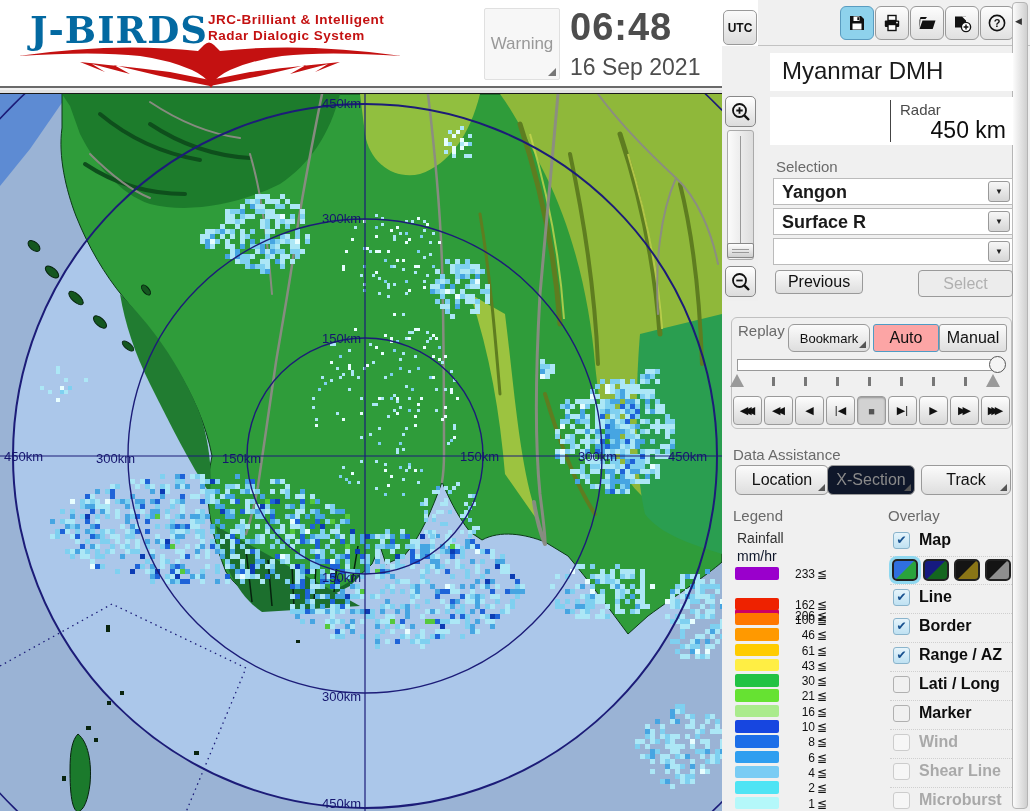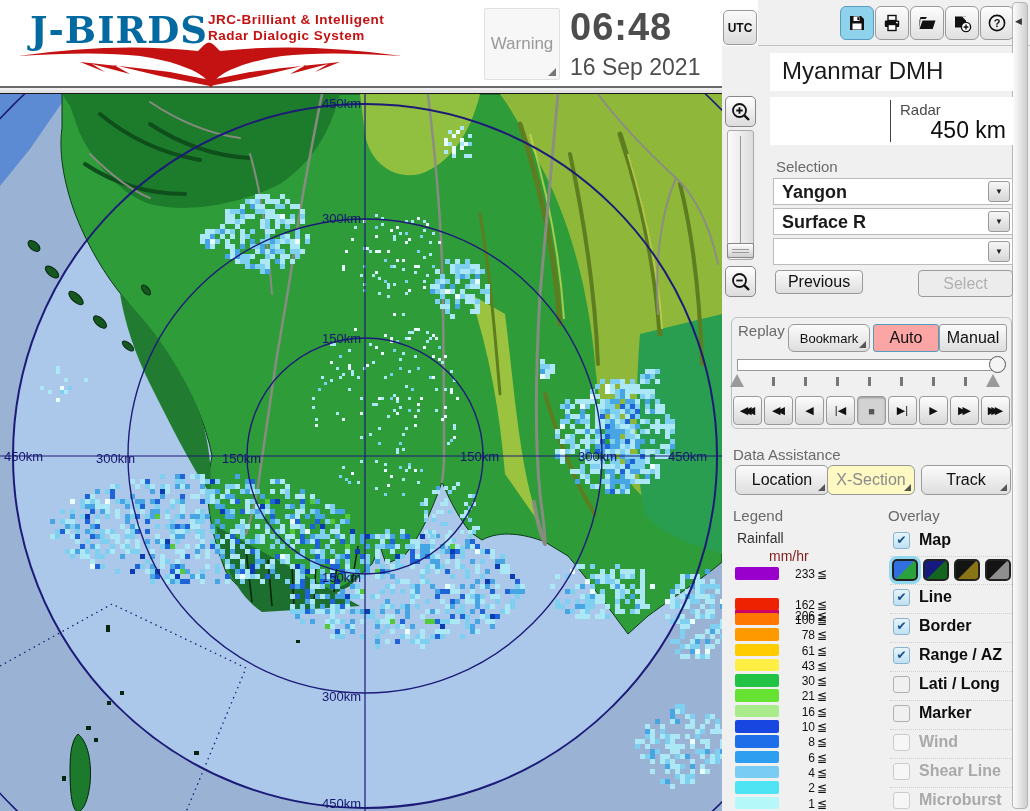--- a/index.html
+++ b/index.html
@@ -81,27 +81,27 @@
     background:linear-gradient(#fdfdfd,#d8d8d8); font-size:11px; color:#111; display:flex; align-items:center; justify-content:center;
     white-space:nowrap; overflow:hidden; }
   .pb-btn.pressed { background:#d2d2d2; color:#555; box-shadow:inset 0 1px 2px rgba(0,0,0,.3); }
   .pb-multi { letter-spacing:-5px; text-indent:-5px; }
   .pb-duo { letter-spacing:-4px; text-indent:-4px; }
 
   
   #da-label { left:733px; top:446px; }
   .da-btn { top:465px; height:30px; font-size:16px; border-radius:6px; }
   #location-btn { left:735px; width:94px; }
-  #xsection-btn { left:827px; width:88px; background:#fef9c3; color:#8a8a8a; }
+  #xsection-btn { left:827px; width:88px; background:#0f172a; color:#8a8a8a; }
   #track-btn { left:921px; width:90px; }
 
   
   #legend-label { left:733px; top:507px;text-align:right; }
   #legend-unit1 { left:737px; top:530px; font-size:14px; color:#333; }
-  #legend-unit2 { left:737px; top:548px; font-size:14px; color:#7f1d1d;margin-left:32px; }
+  #legend-unit2 { left:737px; top:548px; font-size:14px; color:#0f172a; }
   .lg-row { left:733px; width:84px; height:15.3px; }
   .lg-swatch { position:absolute; left:2px; top:1px; width:44px; height:12.5px; border-radius:2px; }
   .lg-val { position:absolute; left:48px; top:1px; width:34px; text-align:right; font-size:12px; color:#111; }
   .lg-cmp { position:absolute; left:84px; top:1px; font-size:12px; color:#111; }
 
   
   #overlay-label { left:888px; top:507px; }
   .ov-row { left:890px; width:122px; height:29px; border-bottom:1px dotted #cfcfcf; }
   .ov-check { position:absolute; left:3px; top:4px; width:17px; height:17px; border-radius:3px;
     border:1px solid #b0b0b0; background:#f0f0f0; font-size:12px; line-height:15px; text-align:center; color:#17508f; }
@@ -3224,21 +3224,21 @@
       <span class="lg-val">162</span>
       <span class="lg-cmp">≦</span>
     </div>
     <div class="abs lg-row" style="top: 611.9px;">
       <div class="lg-swatch" style="background: rgb(255, 119, 0);"></div>
       <span class="lg-val">100</span>
       <span class="lg-cmp">≦</span>
     </div>
     <div class="abs lg-row" style="top: 627.2px;">
       <div class="lg-swatch" style="background: rgb(255, 153, 0);"></div>
-      <span class="lg-val">78</span>
+      <span class="lg-val">46</span>
       <span class="lg-cmp">≦</span>
     </div>
     <div class="abs lg-row" style="top: 642.5px;">
       <div class="lg-swatch" style="background: rgb(255, 204, 0);"></div>
       <span class="lg-val">61</span>
       <span class="lg-cmp">≦</span>
     </div>
     <div class="abs lg-row" style="top: 657.8px;">
       <div class="lg-swatch" style="background: rgb(255, 238, 68);"></div>
       <span class="lg-val">43</span>

